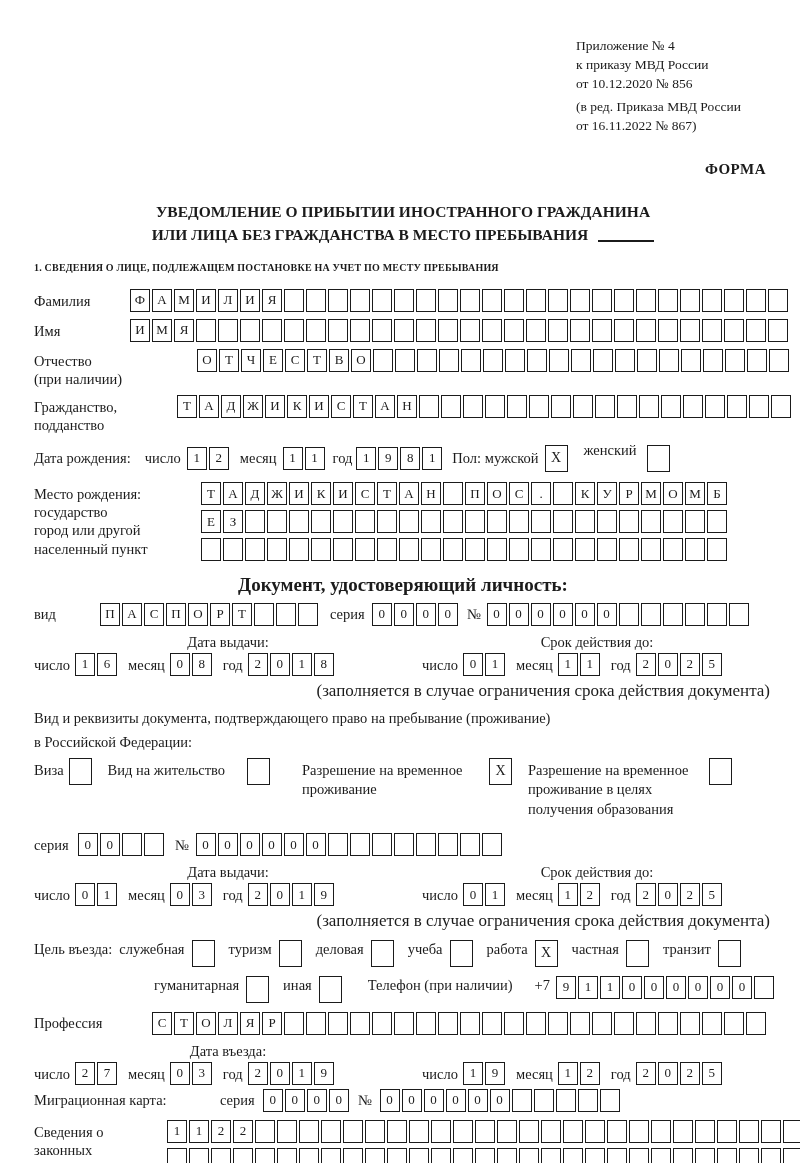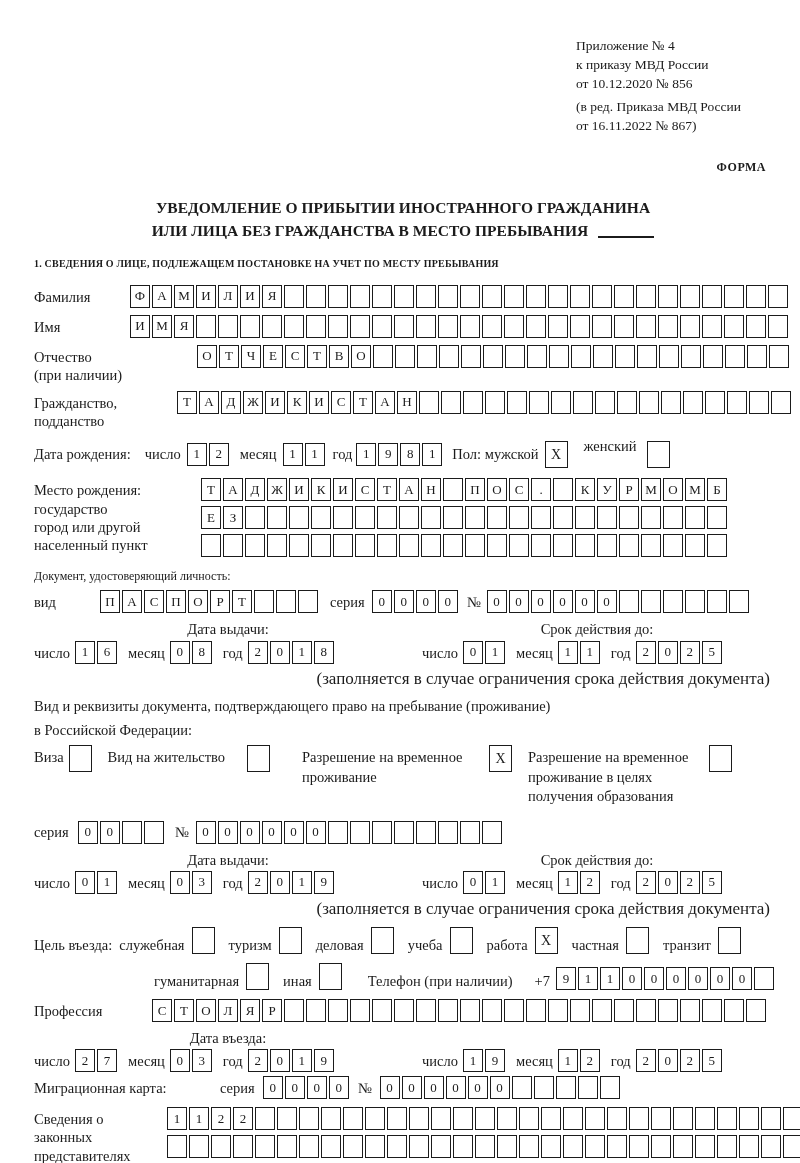--- a/index.html
+++ b/index.html
@@ -5,53 +5,53 @@
   html,body{margin:0;padding:0;background:#fff;}
   body{
     width:800px;min-height:1163px;box-sizing:border-box;
     padding:38px 28px 30px 34px;
     font-family:"Liberation Serif","DejaVu Serif",serif;
     color:#1b1b1b;font-size:14.5px;line-height:1.25;
   }
   .appendix{margin-left:auto;width:196px;font-size:13.5px;}
   .appendix div{margin-bottom:2px;}
   .appendix .gap{margin-top:6px;}
-  .forma{font-weight:bold;text-align:right;padding-right:6px;margin-top:26px;font-size:12px;letter-spacing:.5px;}
+  .forma{font-weight:bold;text-align:right;padding-right:6px;margin-top:26px;font-size:15px;letter-spacing:.5px;}
   .title{font-weight:bold;text-align:center;font-size:15.5px;margin-top:22px;line-height:1.45;}
   .uline{display:inline-block;width:56px;border-bottom:2px solid #1b1b1b;margin-left:10px;transform:translateY(2px);}
   .section{font-weight:bold;font-size:10px;margin:16px 0 14px 0;letter-spacing:.2px;}
 
   .row{display:flex;align-items:flex-start;margin-bottom:7px;}
   .label{flex:none;padding-top:3px;}
   .lbl{padding-top:3px;white-space:nowrap;}
   .cells{display:flex;flex-wrap:nowrap;}
   .cell{
     flex:none;width:18px;height:21px;border:1.6px solid #1b1b1b;margin-right:2px;
     display:inline-flex;align-items:center;justify-content:center;
     font-size:13px;background:#fff;
   }
   .cbwrap .cell{width:21px;height:25px;font-size:14px;}
   .cbwrap{display:inline-flex;}
   .w96{width:96px;}.w163{width:163px;}.w143{width:143px;}.w167{width:167px;}.w133{width:133px;}
   .stack .cells{margin-bottom:5px;}
-  .center-bold{font-weight:normal;text-align:left;font-size:12px;margin:4px 0 6px 0;}
+  .center-bold{font-weight:bold;text-align:center;font-size:19px;margin:4px 0 6px 0;}
   .twocol{display:flex;margin-bottom:2px;}
   .twocol .c1{width:388px;text-align:center;}
   .twocol .c2{flex:1;text-align:center;}
   .dates{display:flex;align-items:flex-start;margin-bottom:4px;}
   .dategrp{display:flex;align-items:flex-start;}
   .dategrp .lbl{margin-right:5px;}
   .dategrp .cells{margin-right:9px;}
   .dates .left{width:388px;}
   .note-right{font-size:17px;text-align:right;padding-right:2px;margin-bottom:8px;}
   .plain{margin-bottom:6px;}
   .permit-row{display:flex;align-items:flex-start;margin:4px 0 14px 0;}
   .permit-row .txt{line-height:1.35;padding-top:3px;}
   .permit-row .cbwrap{margin:0 14px 0 9px;}
-  .purpose-row{display:flex;align-items:flex-end;margin-bottom:9px;flex-wrap:nowrap;}
+  .purpose-row{display:flex;align-items:flex-start;margin-bottom:9px;flex-wrap:nowrap;}
   .purpose-row .lbl{margin-right:7px;padding-top:0;}
   .purpose-row .cbwrap{margin-right:12px;}
   .indent120{margin-left:120px;}
   .mig .lbl{margin-right:8px;}
 </style>
 </head>
 <body>
 
 <div class="appendix">
   <div>Приложение № 4</div>

